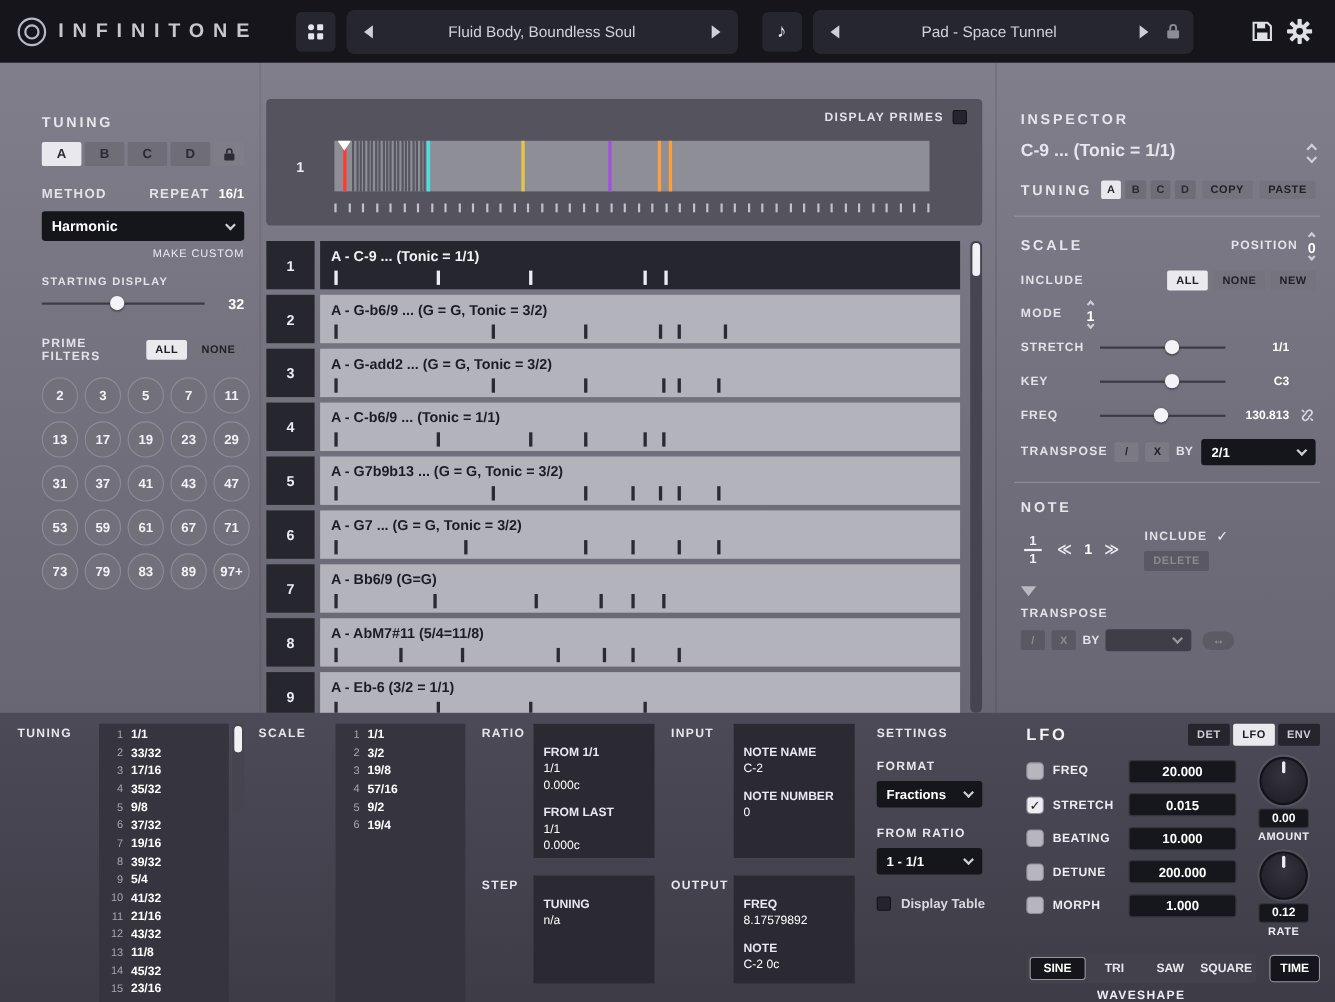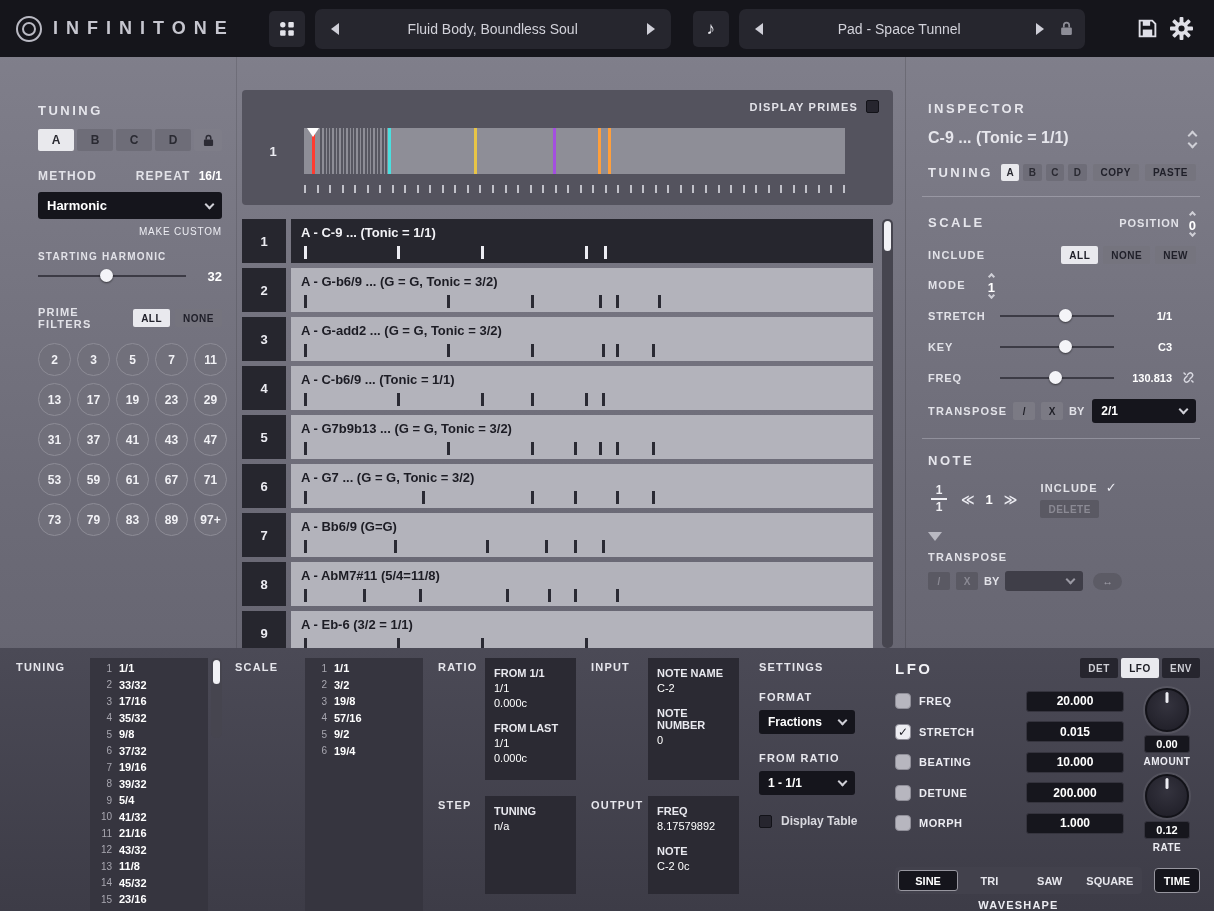--- a/index.html
+++ b/index.html
@@ -143,21 +143,21 @@
   .blabel{font-size:11px;font-weight:bold;color:#e6e6ec;letter-spacing:1.2px;padding-top:3px;flex-shrink:0;}
   .bcol{display:flex;}
   .flist{width:118px;background:#36353f;height:253px;overflow:hidden;padding:2px 0;}
   .flist-item{display:flex;align-items:center;height:16.5px;padding:0 6px;cursor:pointer;}
   .fidx{width:16px;text-align:right;color:#a8a7b0;font-size:10px;flex-shrink:0;}
   .ffrac{color:#fff;font-size:11px;font-weight:bold;margin-left:7px;}
   .bscroll{width:11px;height:80px;background:#46454f;border-radius:5px;position:relative;margin-left:3px;}
   .bscroll .thumb{position:absolute;top:2px;left:2px;right:2px;height:24px;background:#f2f2f6;border-radius:4px;}
   .bcol-stack{display:flex;flex-direction:column;gap:16px;}
   .bgroup{display:flex;}
-  .bbox{width:91px;background:#2b2a33;padding:9px 9px;color:#e8e8ee;font-size:11px;}
+  .bbox{width:110px;background:#2b2a33;padding:20px 9px;color:#e8e8ee;font-size:11px;}
   .bbox .lab{font-weight:bold;color:#e8e8ee;}
   .bbox .val{color:#fff;margin-top:3px;}
   .bbox .gap{height:13px;}
   .bbox.tall{height:122px;}
   .bbox.short{height:98px;}
   .settings-col{width:118px;}
   .settings-col .dselect{width:96px;margin-top:7px;}
   .set-sub{margin-top:15px;}
   .dt-row{display:flex;align-items:center;gap:9px;margin-top:19px;color:#d8d8de;font-size:12px;font-weight:bold;}
 
@@ -282,21 +282,21 @@
         <span class="right">
           <span class="mini-title" style="font-size:12px;">REPEAT</span>
           <span class="mini-val">16/1</span>
         </span>
       </div>
       <div class="dselect method-select">
         <span>Harmonic</span>
         <i class="vchev"></i>
       </div>
       <div class="make-custom">MAKE CUSTOM</div>
-      <div class="mini-title sh-label">STARTING HARMONIC</div>
+      <div class="mini-title sh-label">STARTING DISPLAY</div>
       <div class="slider-row">
         <div class="hslider">
             <span class="knob" style="left:42%"></span>
           </div>
         <span class="slider-val">32</span>
       </div>
       <div class="pf-row">
         <span class="mini-title">PRIME FILTERS</span>
         <button class="btn sel">ALL</button>
         <button class="btn">NONE</button>

